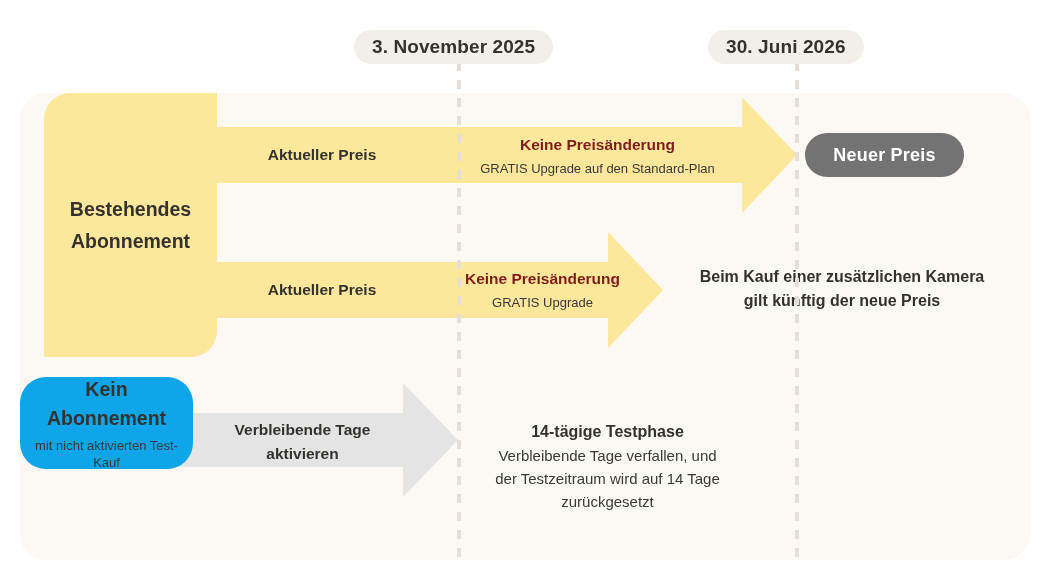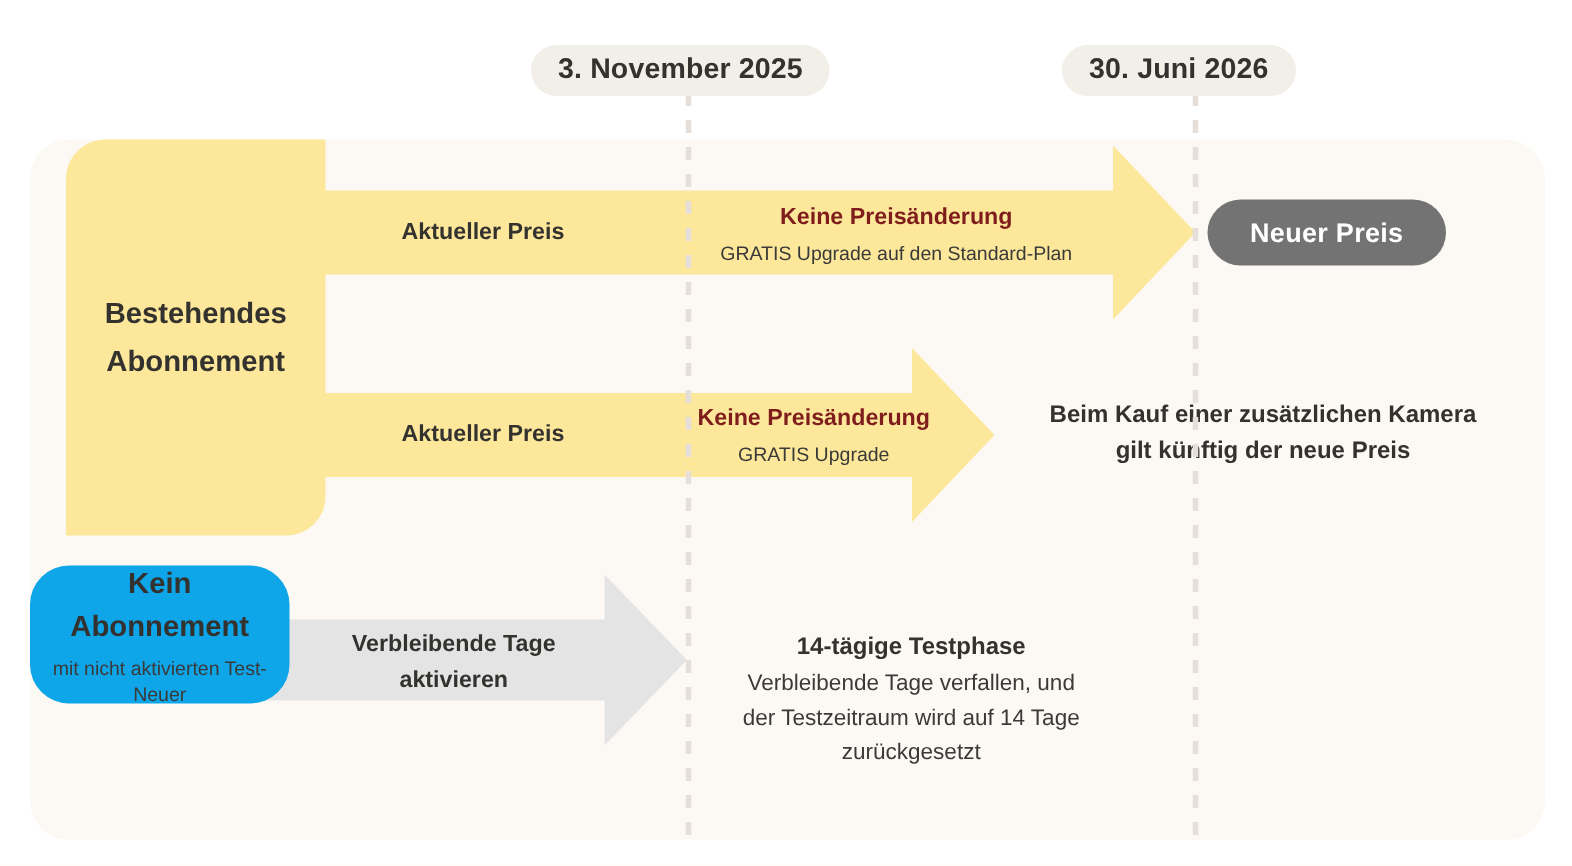--- a/index.html
+++ b/index.html
@@ -241,21 +241,21 @@
   </div>
 </div>
 
 <div class="cat-block" id="cat-none">
   <div class="cat-title">
     <div>Kein</div>
     <div>Abonnement</div>
   </div>
   <div class="cat-sub">
     <div>mit nicht aktivierten Test-</div>
-    <div>Neuer</div>
+    <div>Kauf</div>
   </div>
 </div>
 
 <div class="arrow-label" id="lbl-r1-left">Aktueller Preis</div>
 
 <div class="arrow-label" id="lbl-r1-right">
   <div class="t-main">Keine Preisänderung</div>
   <div class="t-sub">GRATIS Upgrade auf den Standard-Plan</div>
 </div>
 

